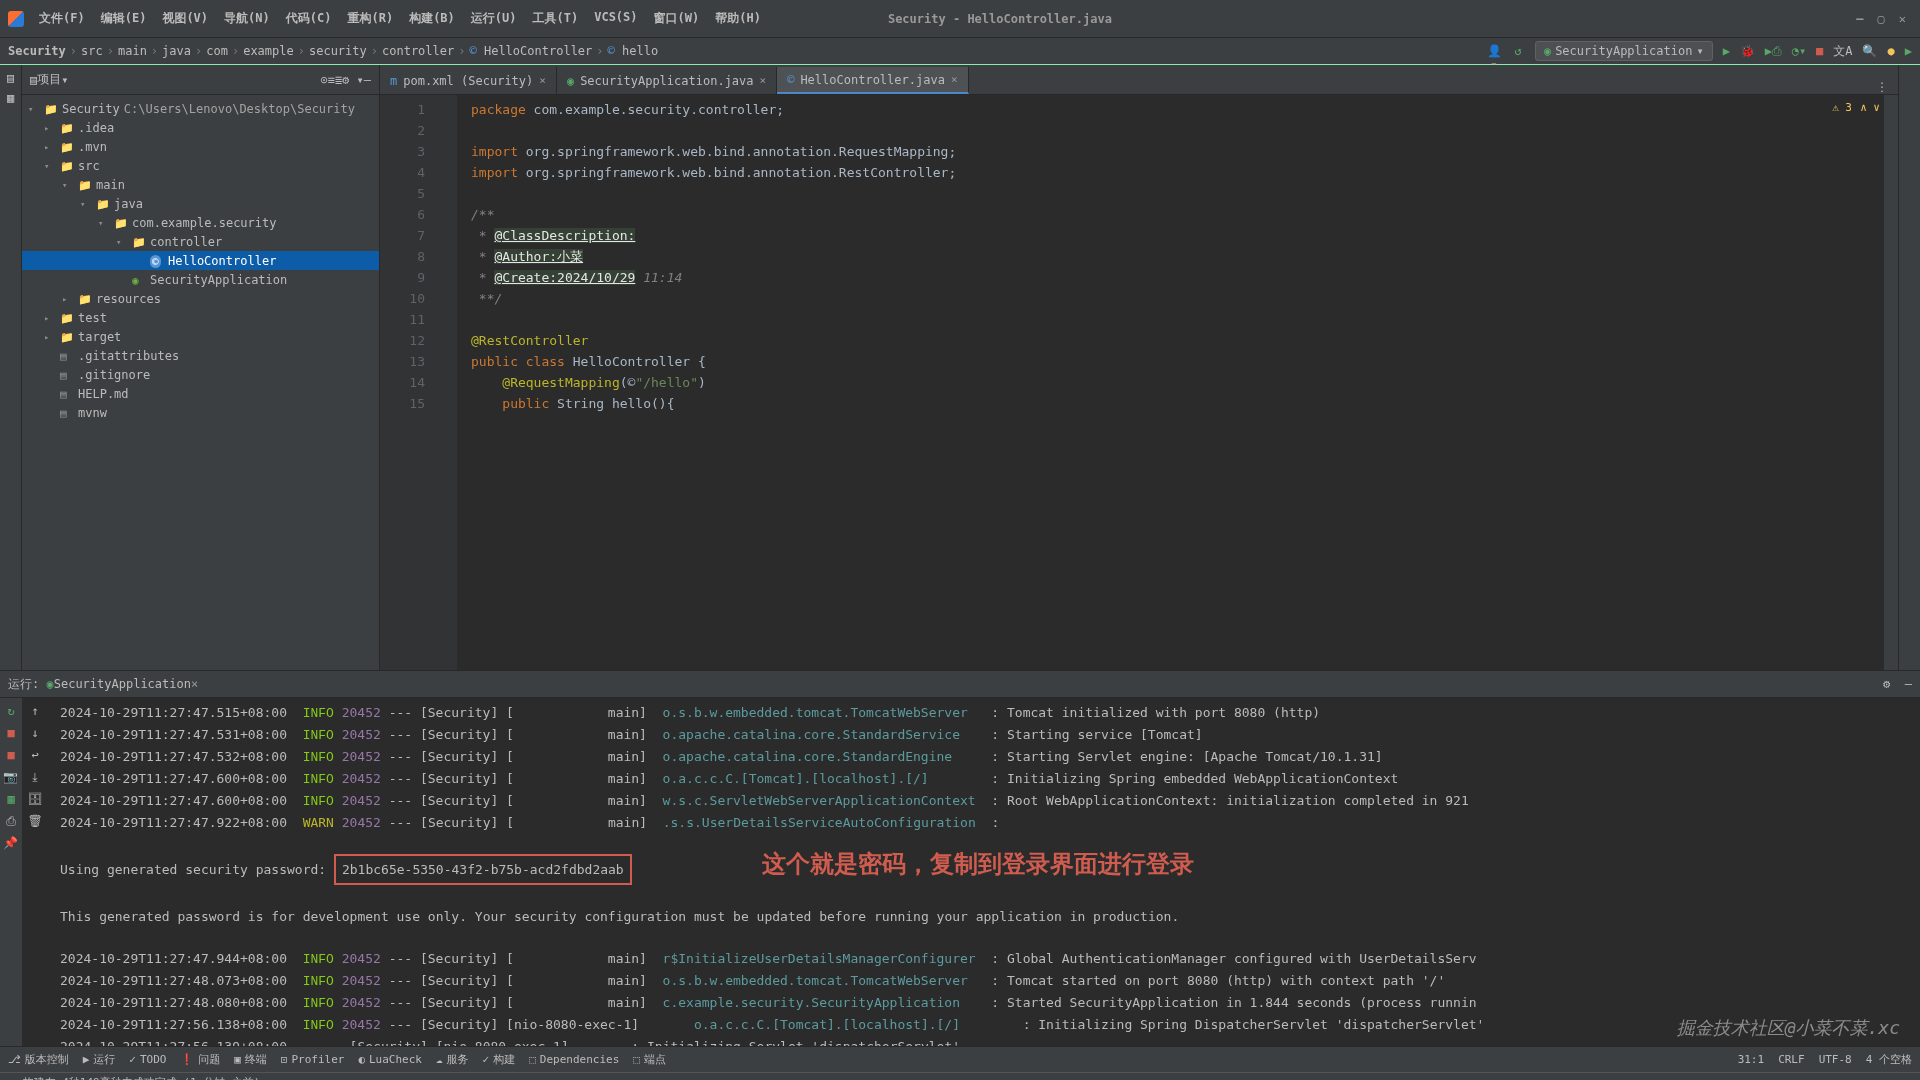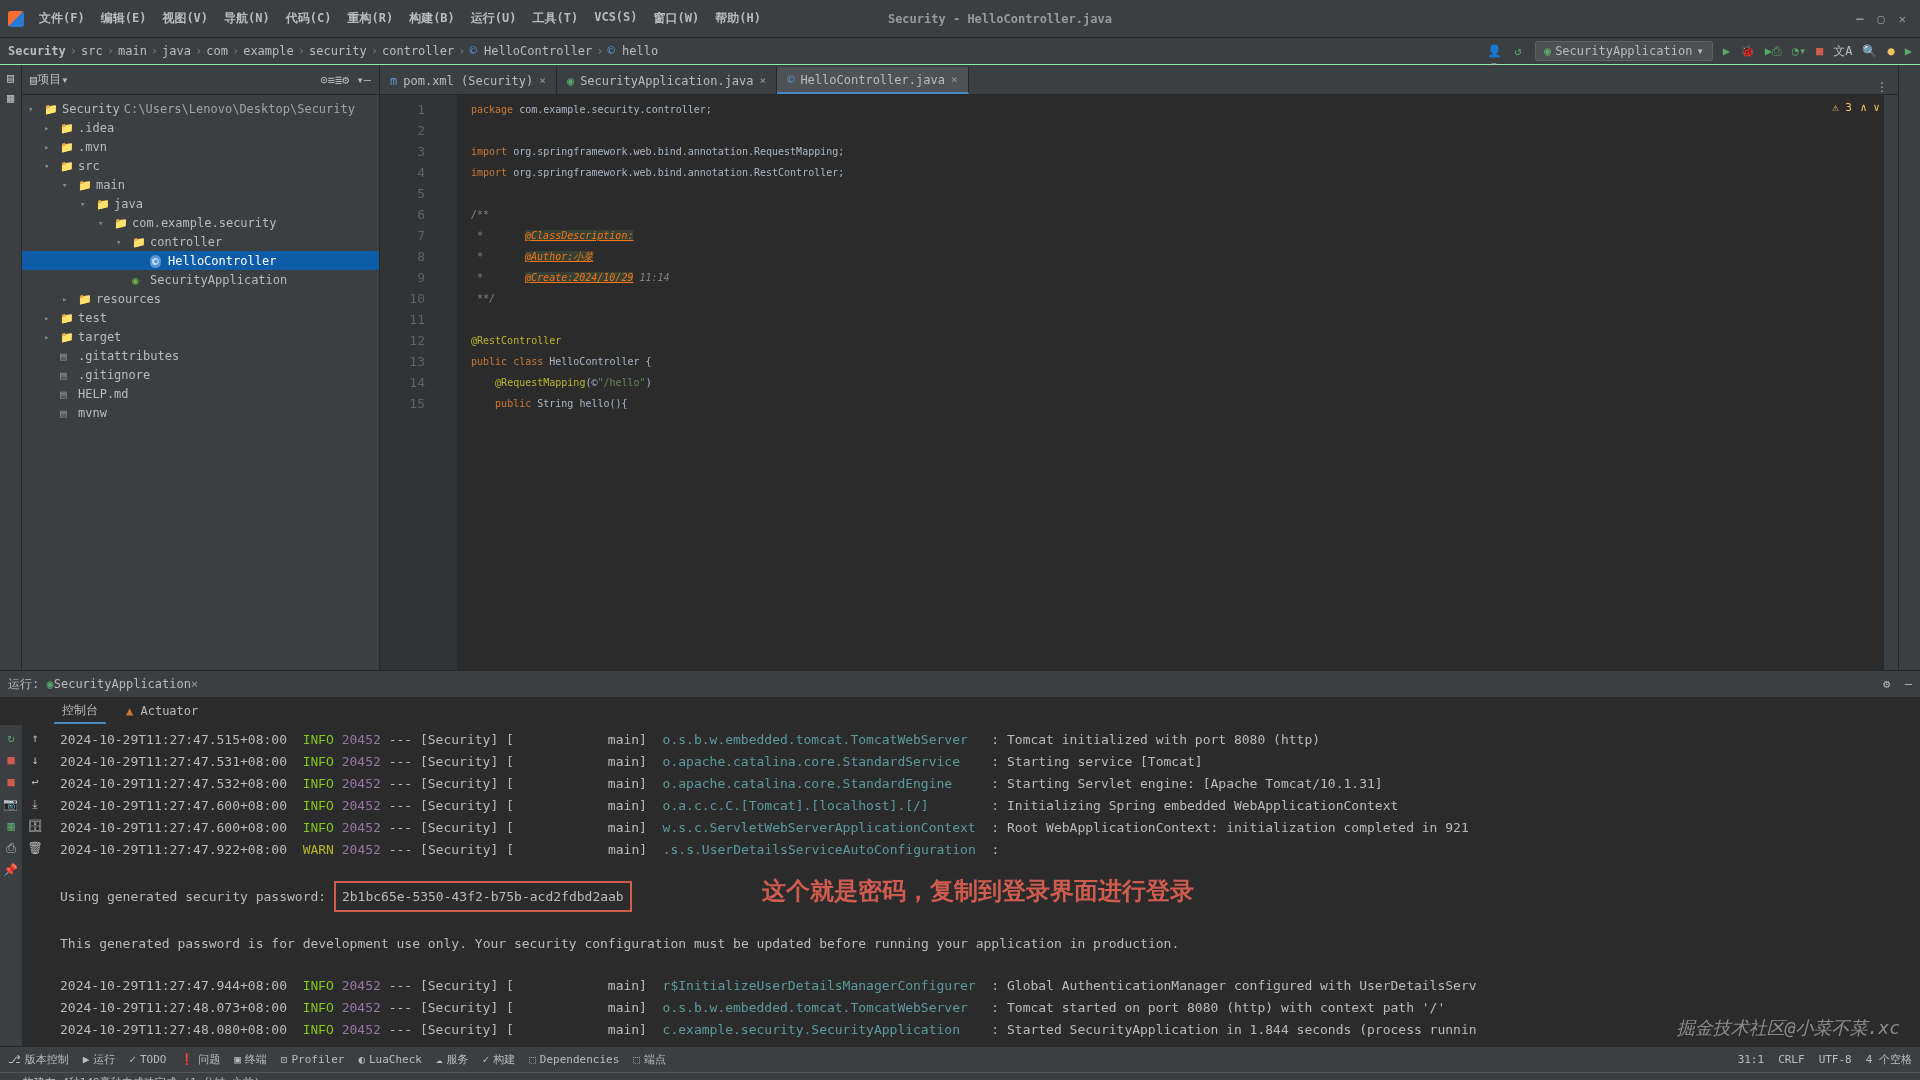--- a/index.html
+++ b/index.html
@@ -38,24 +38,24 @@
 .indent-1{padding-left:22px;} .indent-2{padding-left:40px;} .indent-3{padding-left:58px;}
 .indent-4{padding-left:76px;} .indent-5{padding-left:94px;} .indent-6{padding-left:112px;}
 .editor { flex:1; background:#2b2b2b; display:flex; flex-direction:column; }
 .tabs { height:30px; background:#3c3f41; display:flex; align-items:flex-end; border-bottom:1px solid #282828; }
 .tab { height:27px; padding:0 10px; display:flex; align-items:center; gap:6px; background:#3c3f41; color:#bbb; border-right:1px solid #282828; }
 .tab.active { background:#4e5254; border-bottom:2px solid #4a88c7; }
 .tab .close { color:#999; font-size:11px; }
 .tabs .right { margin-left:auto; padding-right:10px; color:#bbb; }
 .code-area { flex:1; display:flex; overflow:hidden; position:relative; }
 .gutter { width:55px; background:#313335; text-align:right; padding:4px 10px 0 0; color:#606366; font-family:Consolas,monospace; font-size:13px; line-height:21px; }
-.code { flex:1; padding:4px 0 0 14px; font-family:Consolas,monospace; font-size:10px; line-height:21px; color:#a9b7c6; white-space:pre; }
+.code { flex:1; padding:4px 0 0 14px; font-family:Consolas,monospace; font-size:13px; line-height:21px; color:#a9b7c6; white-space:pre; }
 .marker-col { width:22px; background:#313335; }
 .kw { color:#cc7832; } .str { color:#6a8759; } .cmt { color:#808080; font-style:italic; }
-.ann { color:#bbb529; } .tag { color:#f97316; font-style:italic; background:#344134; text-decoration:underline;margin-left:36px; }
+.ann { color:#bbb529; } .tag { color:#e5e5e5; background:#344134; text-decoration:underline; }
 .errstrip { width:14px; background:#3c3f41; position:relative; }
 .warn-badge { position:absolute; right:46px; top:6px; color:#f2c55c; font-size:11px; }
 .bottom-panel { height:376px; background:#2b2b2b; border-top:1px solid #282828; display:flex; flex-direction:column; }
 .bp-head { height:27px; background:#3c3f41; display:flex; align-items:center; padding:0 8px; border-bottom:1px solid #282828; }
 .bp-head .rclose { color:#999; }
 .bp-tabs { height:27px; display:flex; align-items:center; padding-left:54px; gap:12px; border-bottom:1px solid #282828; }
 .bp-tabs .bt { padding:3px 8px; }
 .bp-tabs .bt.active { border-bottom:2px solid #4a88c7; }
 .bp-body { flex:1; display:flex; overflow:hidden; }
 .bp-rail { width:22px; background:#3c3f41; display:flex; flex-direction:column; align-items:center; gap:8px; padding-top:6px; }
@@ -273,24 +273,20 @@
 <div class="bottom-panel">
   <div class="bp-head">
     <span>运行:</span>&nbsp;
     <span class="green">◉ </span>
     <span>SecurityApplication</span>
     <span class="rclose"> ×</span>
     <span style="flex:1"></span>
     <span>⚙</span>&nbsp;&nbsp;
     <span>—</span>
   </div>
-  <div class="bp-tabs">
-    <span class="bt active">控制台</span>
-    <span class="bt"><span class="orange">▲</span> <span>Actuator</span></span>
-  </div>
   <div class="bp-body">
     <div class="bp-rail">
       <span class="green">↻</span>
       <span class="red">■</span>
       <span class="red">■</span>
       <span>📷</span>
       <span class="green">▦</span>
       <span>⎙</span>
       <span>📌</span>
     </div>

